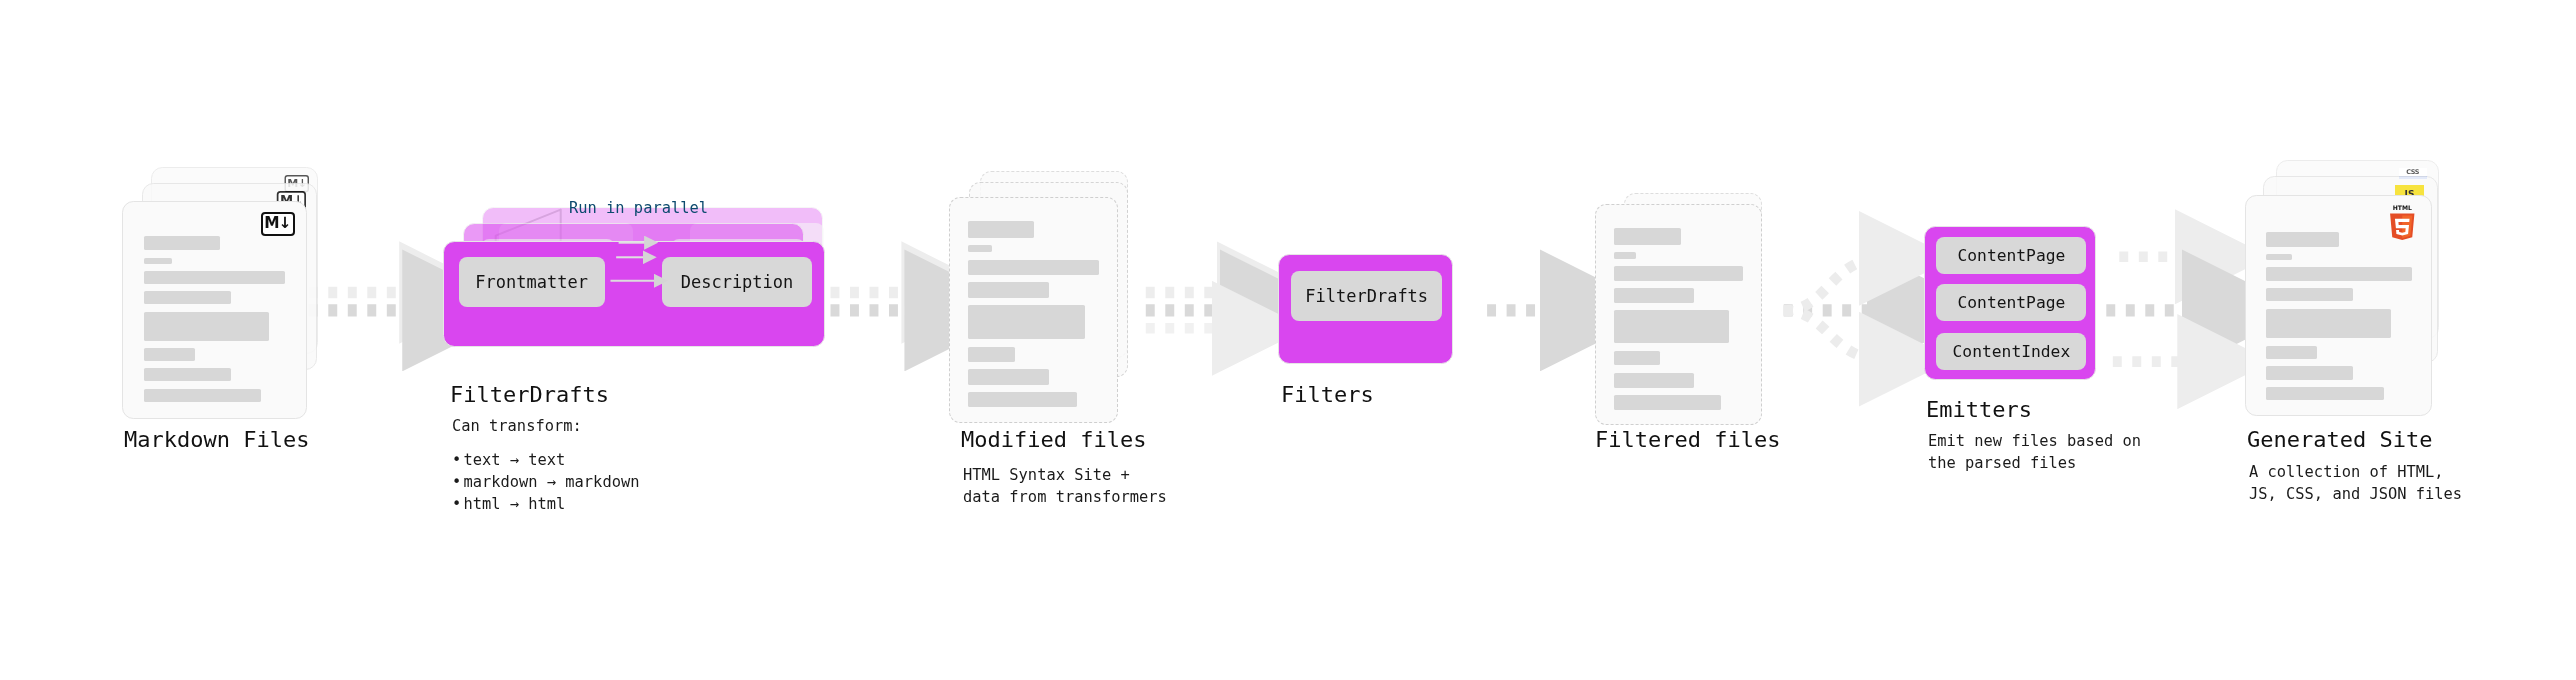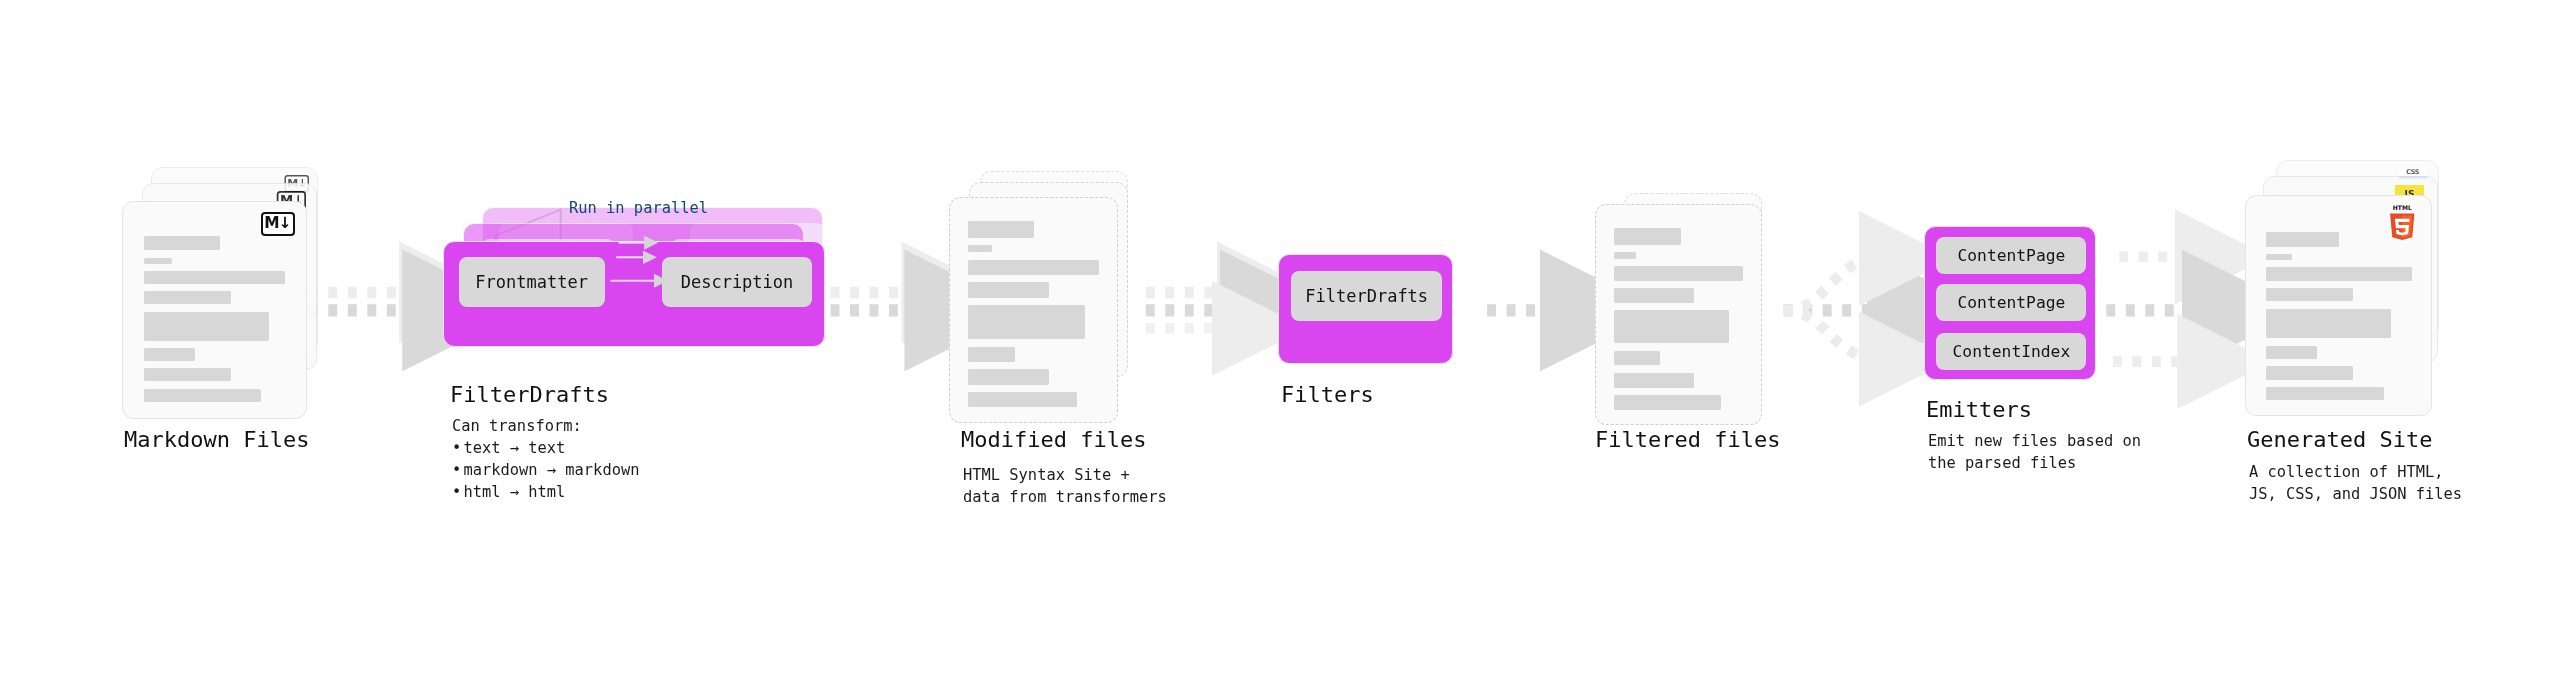--- a/index.html
+++ b/index.html
@@ -138,21 +138,21 @@
     white-space: pre-line;
   }
 
   .bullets {
     position: absolute;
     font-size: 15.4px;
     line-height: 1.42;
     color: #1b1b1b;
   }
   .bullets .lead { display: block; }
-  .bullets ul { list-style: none; }
+  .bullets ul { list-style: none; margin-top: 12px; }
   .bullets li { padding-left: 11.4px; position: relative; white-space: pre; }
   .bullets li::before {
     content: "\2022";
     position: absolute;
     left: 0;
   }
 
   .parallel-label {
     position: absolute;
     font-size: 15.4px;

